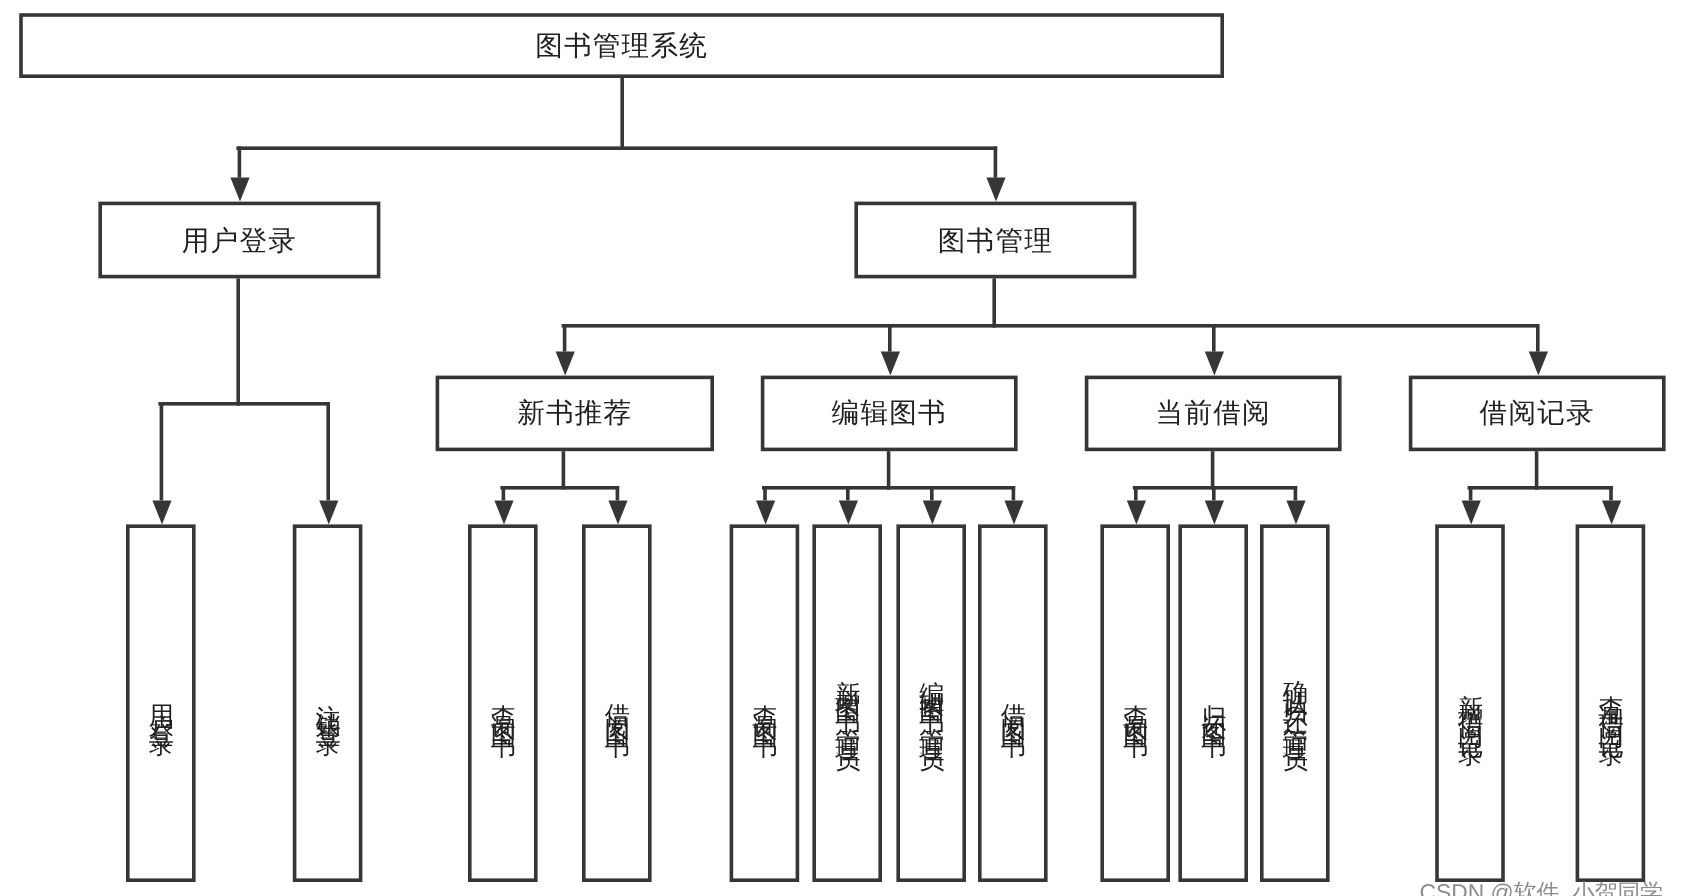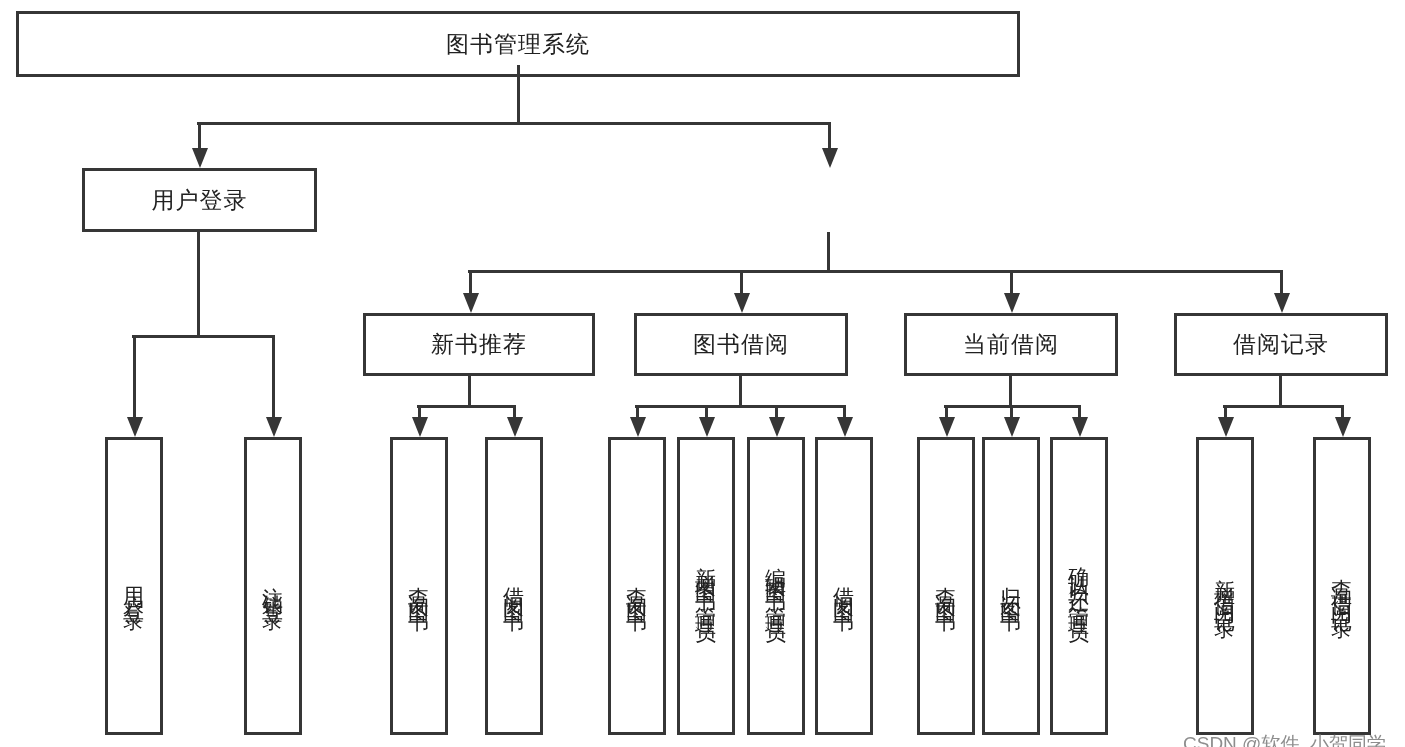--- a/index.html
+++ b/index.html
@@ -55,35 +55,38 @@
     font-size:19px;
     white-space:nowrap;
     z-index:5;
   }
 </style>
 </head>
 <body>
 
 <div class="canvas">
 
-  <div class="node h" style="left:16px;top:11px;width:1004px;height:66px;">
+  <div class="node h" style="left:16px;top:11px;width:1004px;height:54px;">
     <span>图书管理系统</span>
   </div>
 
   <div class="node h" style="left:82px;top:168px;width:235px;height:64px;">
     <span>用户登录</span>
   </div>
 
+  <div class="node h" style="left:712px;top:168px;width:235px;height:64px;">
+    <span>图书管理</span>
+  </div>
 
   <div class="node h" style="left:363px;top:313px;width:232px;height:63px;">
     <span>新书推荐</span>
   </div>
 
   <div class="node h" style="left:634px;top:313px;width:214px;height:63px;">
-    <span>图书借阅</span>
+    <span>编辑图书</span>
   </div>
 
   <div class="node h" style="left:904px;top:313px;width:214px;height:63px;font-family:Liberation Serif, serif;">
     <span>当前借阅</span>
   </div>
 
   <div class="node h" style="left:1174px;top:313px;width:214px;height:63px;">
     <span>借阅记录</span>
   </div>
 

